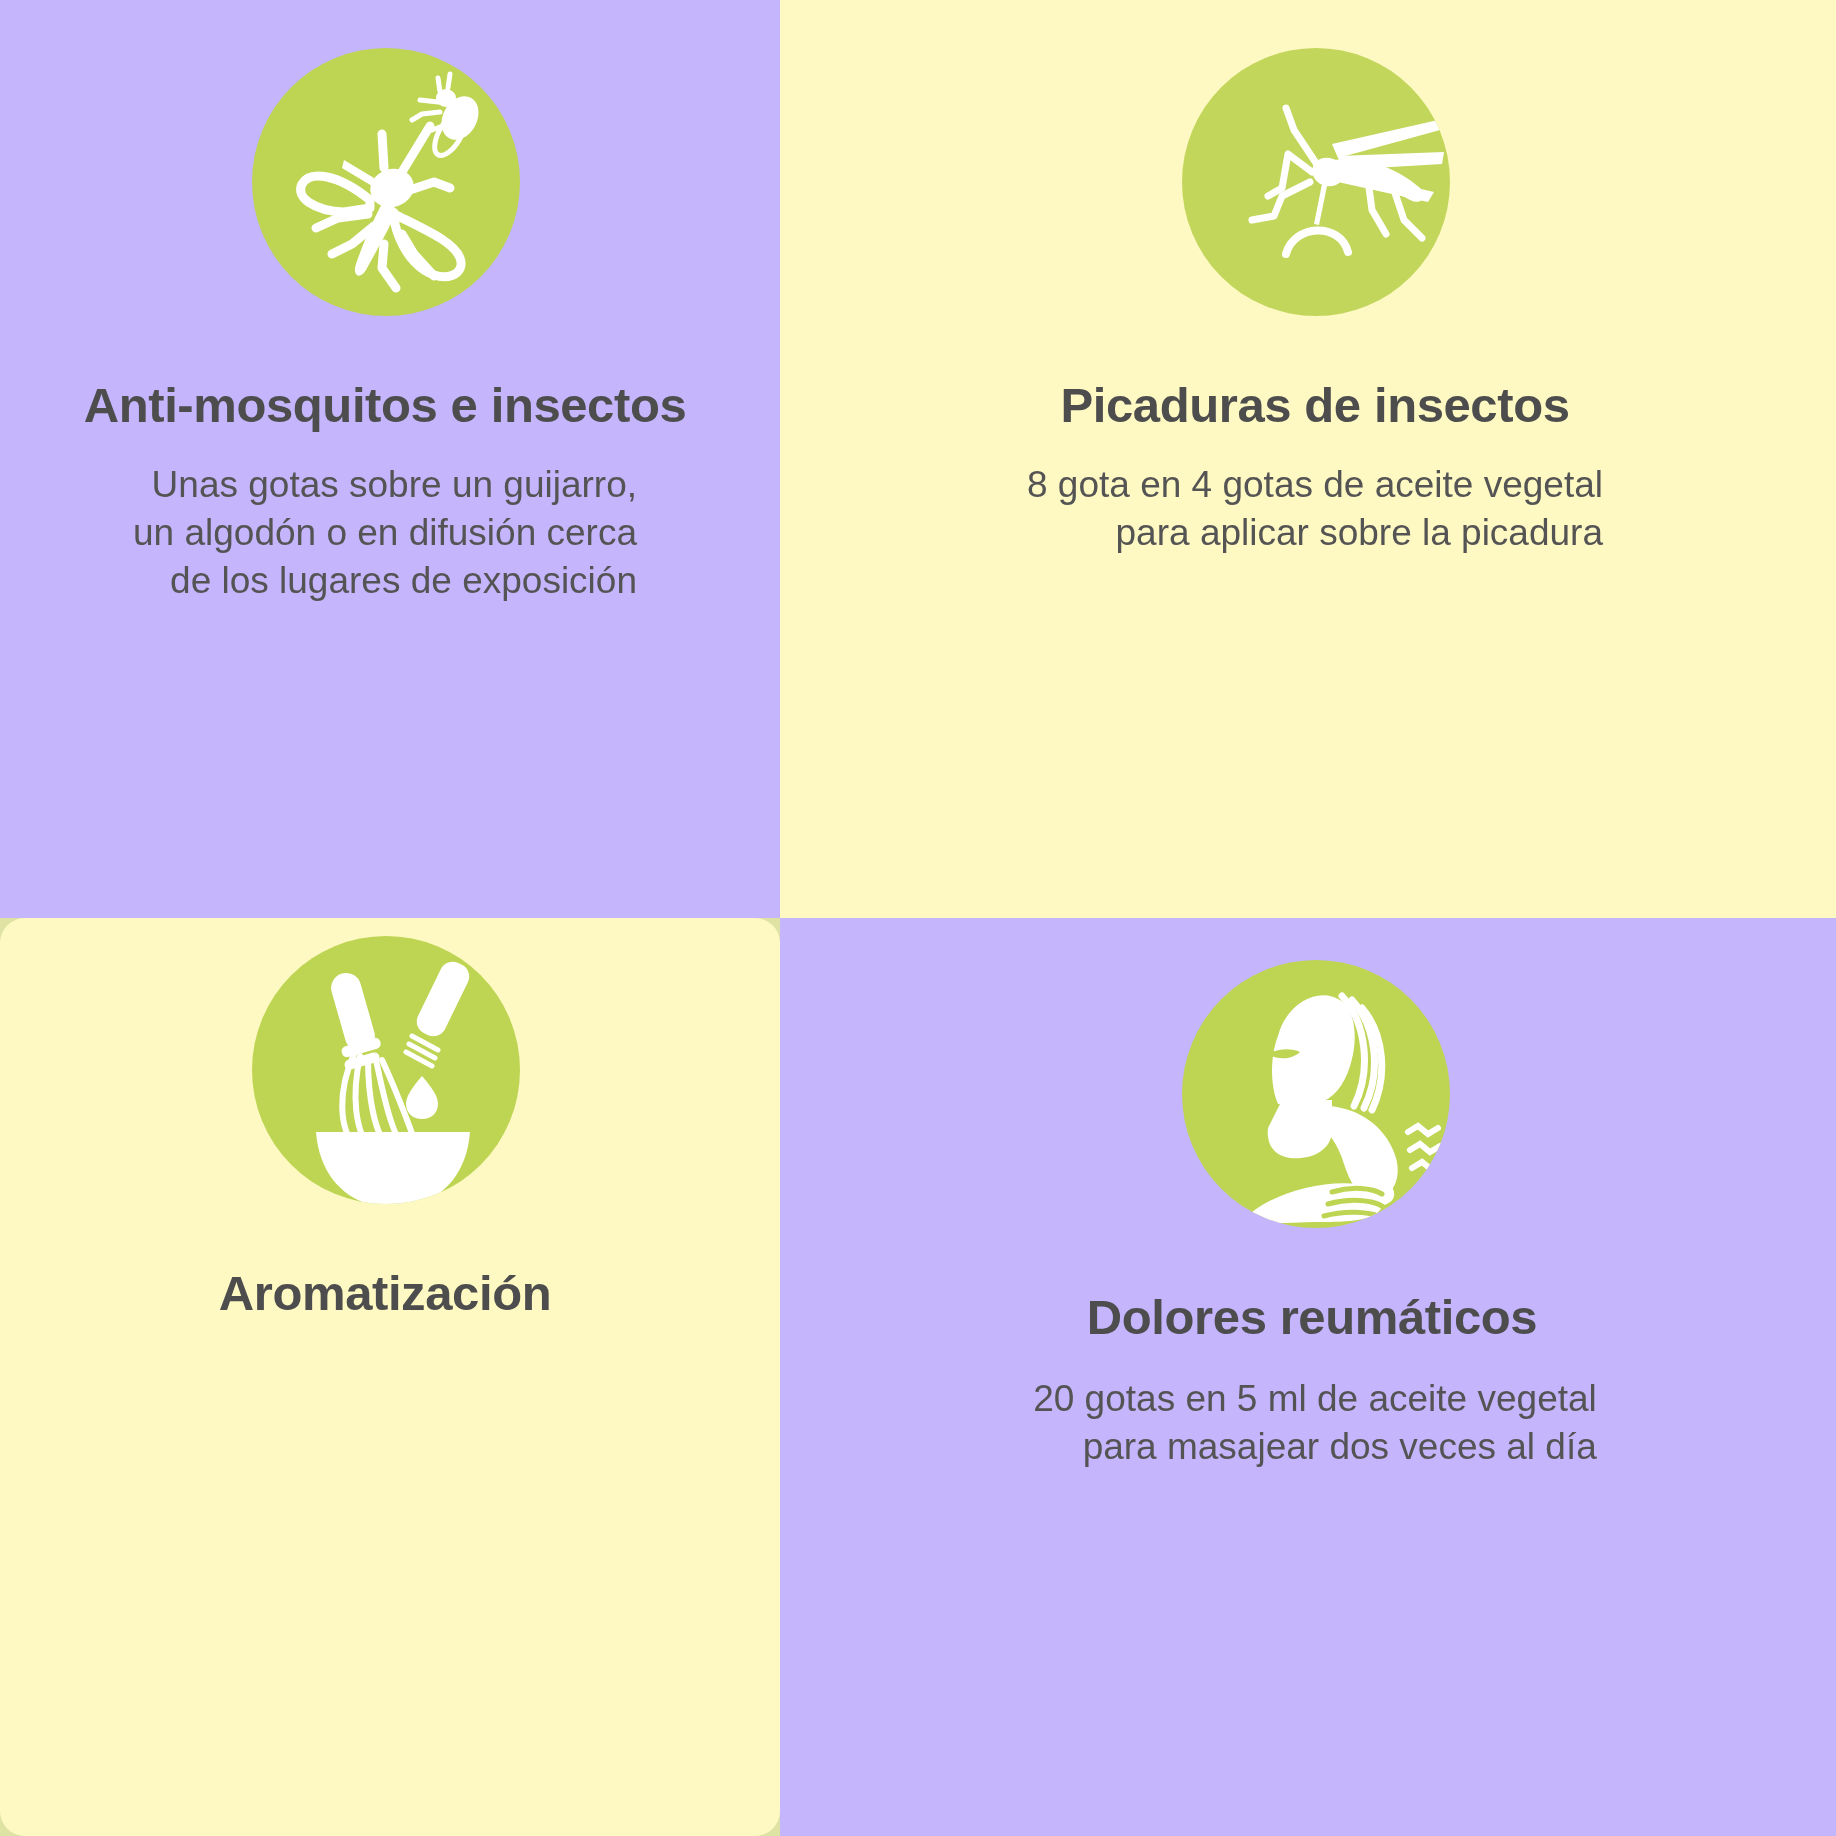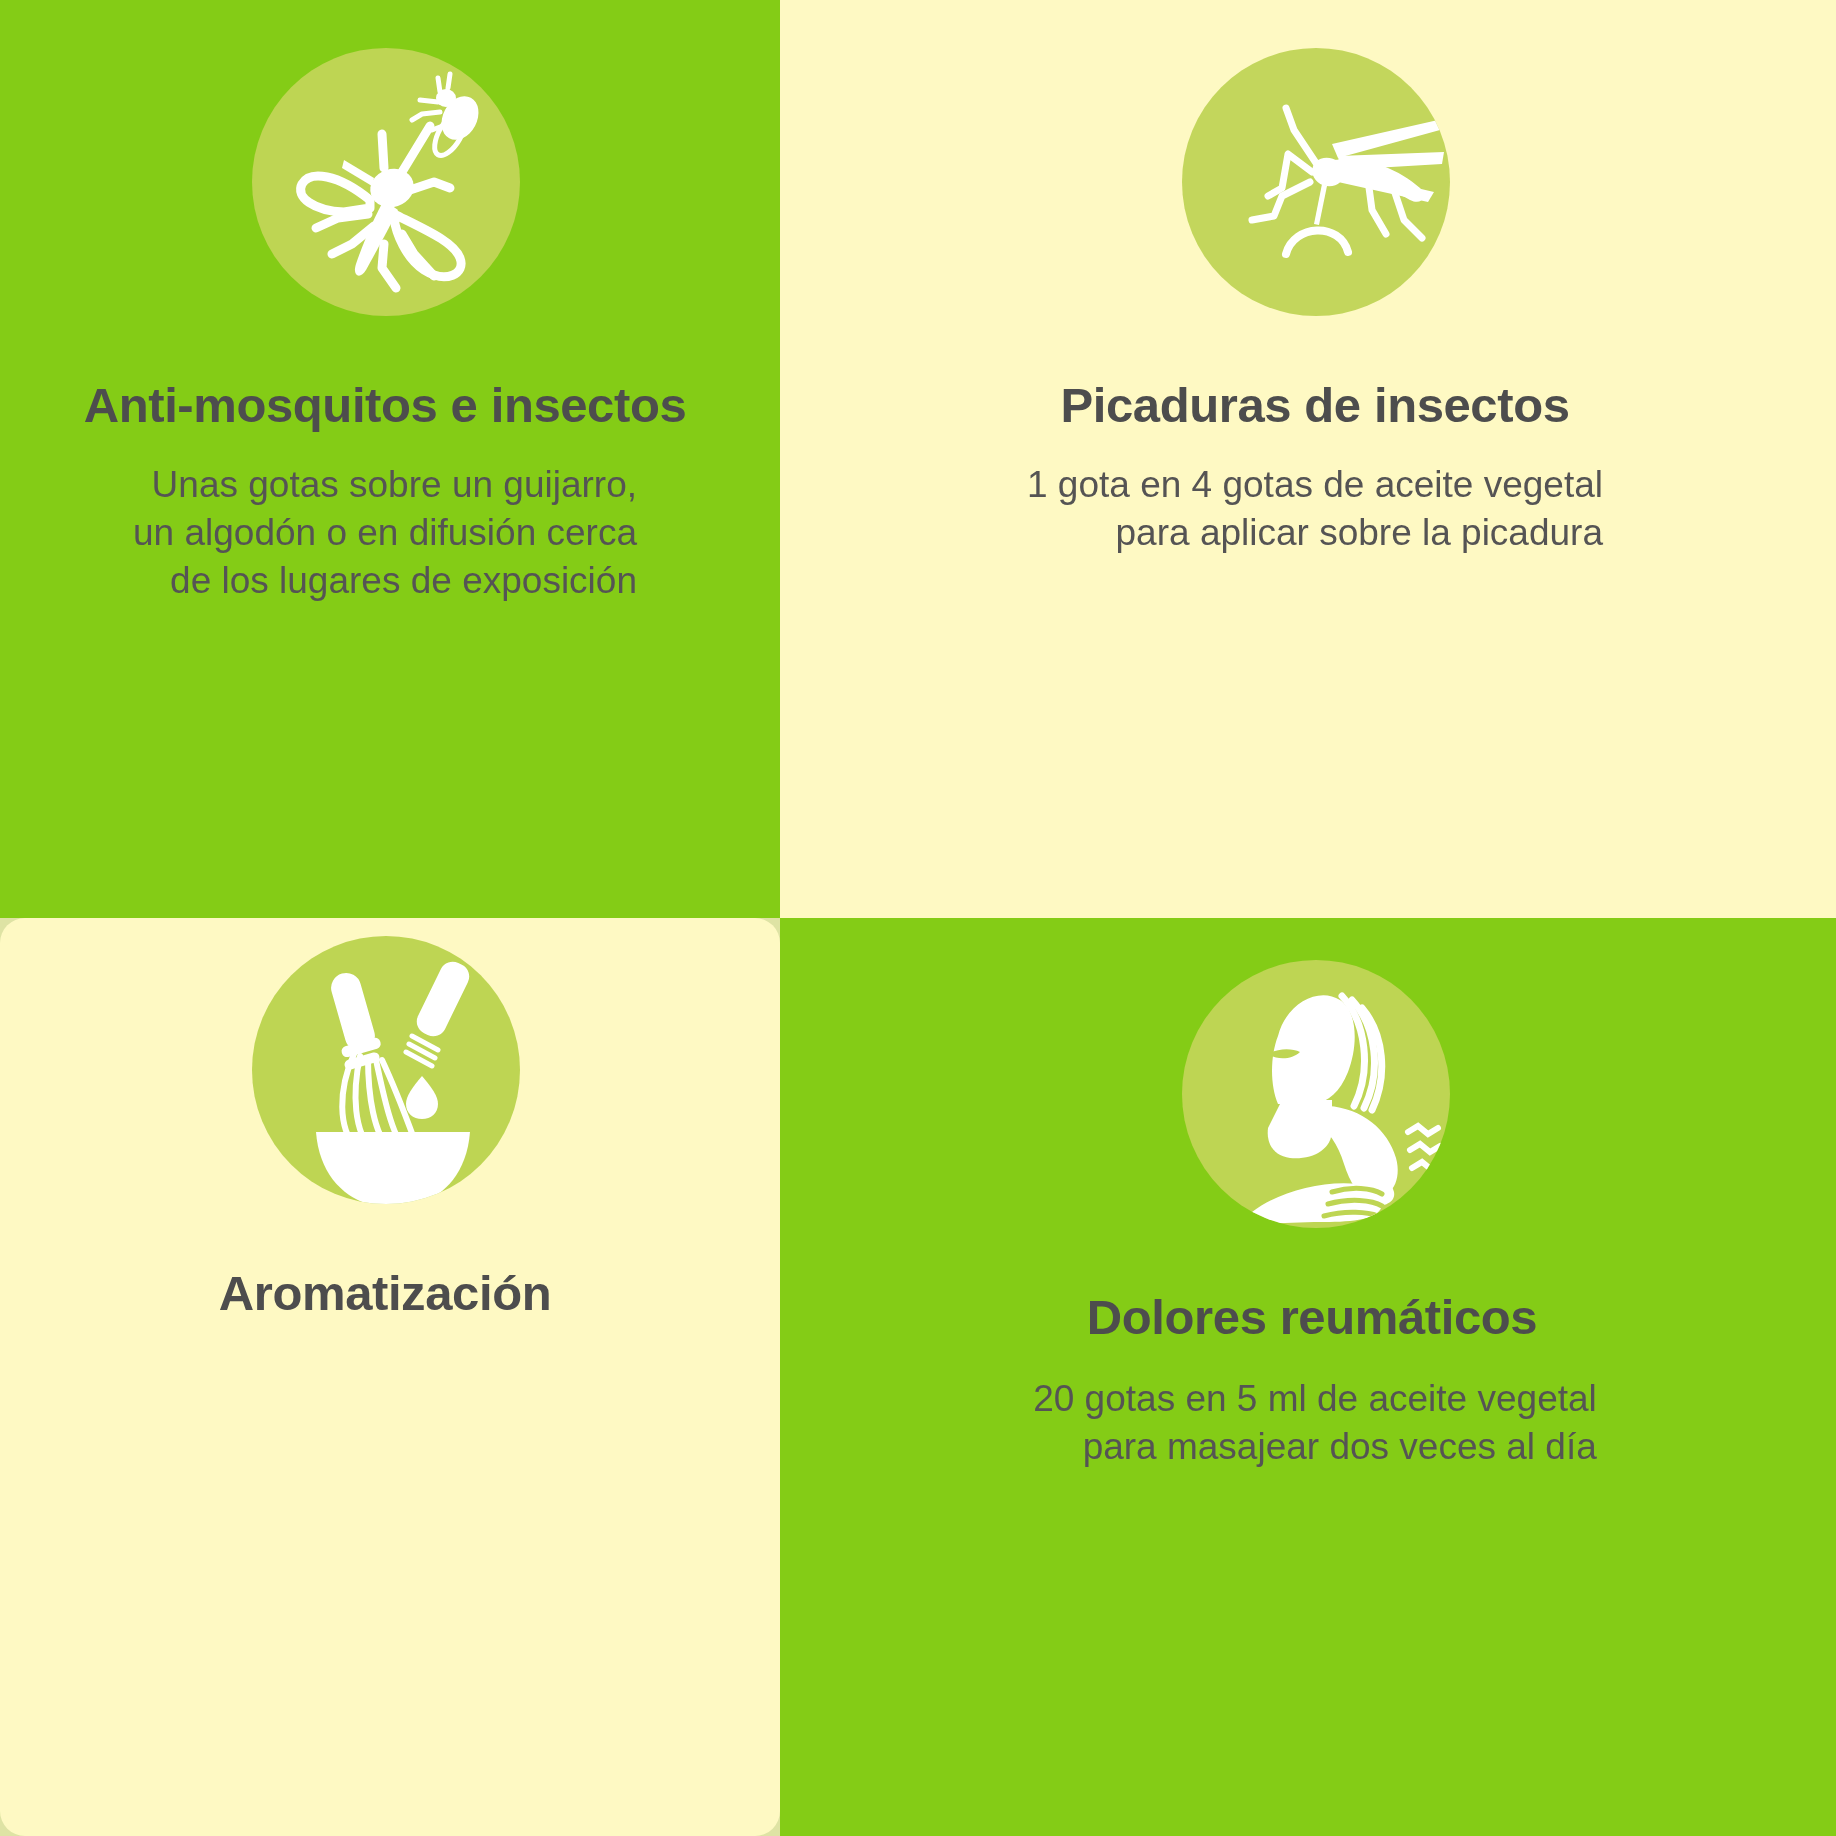--- a/index.html
+++ b/index.html
@@ -18,21 +18,21 @@
     grid-template-rows:918px 918px;
   }
   .panel {
     position:relative;
     display:flex;
     flex-direction:column;
     align-items:center;
     overflow:hidden;
   }
   
-  .panel.tint-dark  { background:#84cc16; }
+  .panel.tint-dark  { background:#c4b5fd; }
   .panel.tint-light { background:#fef9c3; }
 
   
   .icon-circle {
     width:268px; height:268px;
     border-radius:50%;
     display:flex; align-items:center; justify-content:center;
     flex:0 0 auto;
     overflow:hidden;
   }
@@ -157,21 +157,21 @@
 
           <path d="M186 132 L 190 162 L 204 186"></path>
           <path d="M212 142 L 222 172 L 240 190"></path>
         </g>
 
         <path d="M104 206 C 112 176, 158 174, 166 204" fill="none" stroke="#ffffff" stroke-width="8" stroke-linecap="round"></path>
       </svg>
     </div>
 
     <div class="panel-title">Picaduras de insectos</div>
-    <div class="panel-desc">1 gota en 4 gotas de aceite vegetal
+    <div class="panel-desc">8 gota en 4 gotas de aceite vegetal
 para aplicar sobre la picadura</div>
   </div>
 
   <div class="panel tint-light" id="panel-aromatizacion">
 
     <div class="icon-circle" style="background:#bed553;">
       <svg width="268" height="268" viewBox="0 0 268 268" aria-hidden="true">
 
         <g fill="none" stroke="#ffffff" stroke-width="6" stroke-linecap="round">
           <path d="M102 118 C 86 154, 86 192, 104 212"></path>

